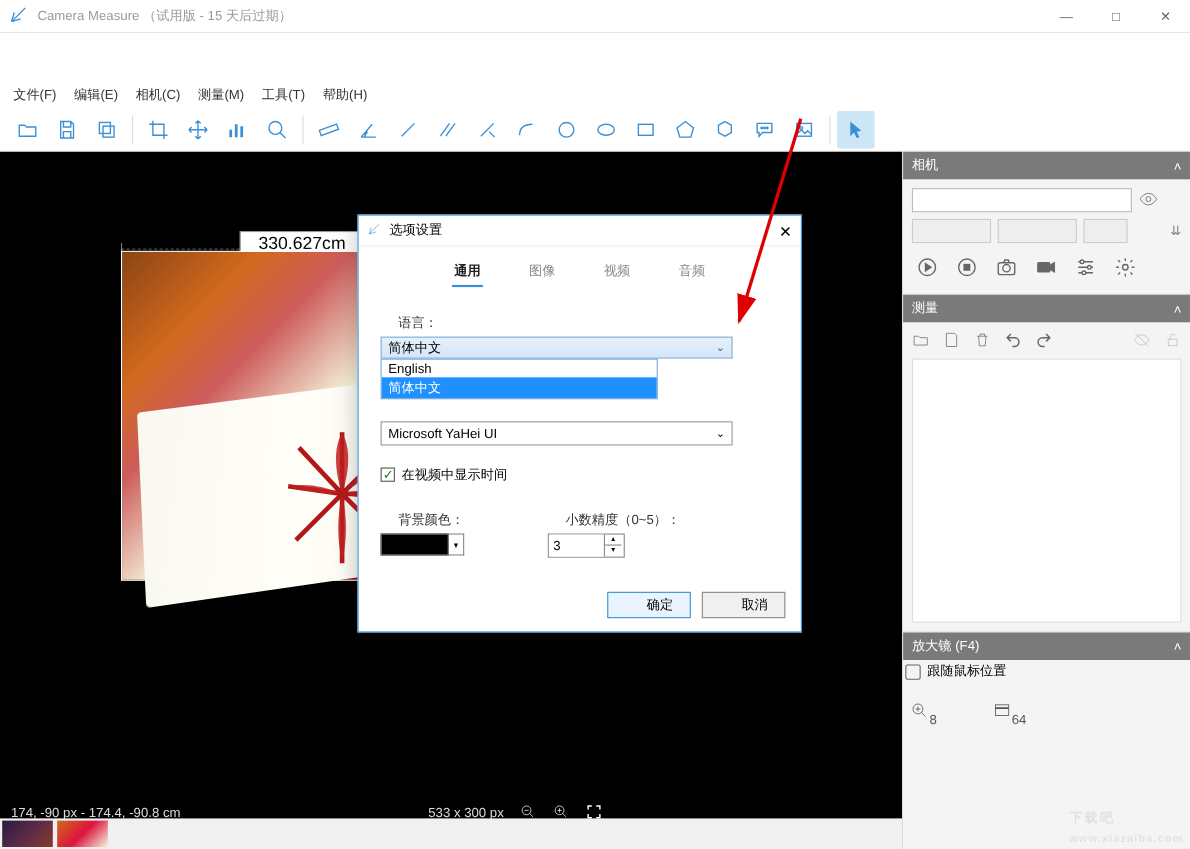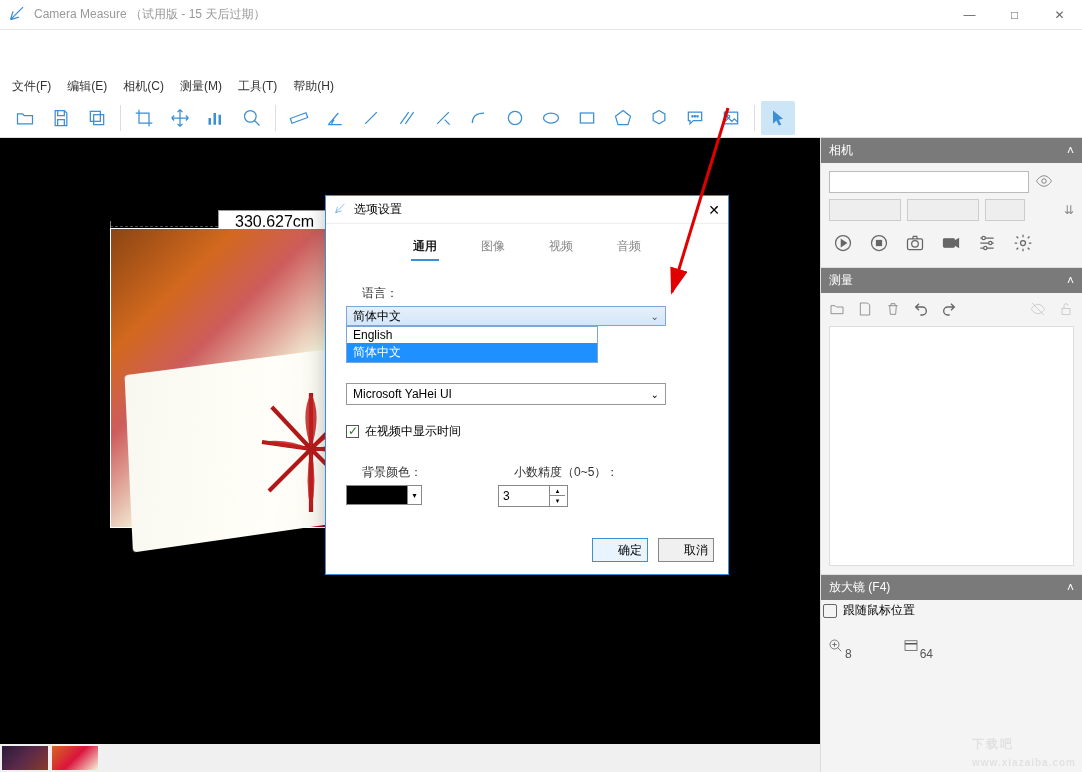--- a/index.html
+++ b/index.html
@@ -75,21 +75,21 @@
 .dlg-check { margin: 18px 0; display: flex; align-items: center; gap: 6px; }
 .dlg-row { display: flex; gap: 60px; align-items: flex-start; }
 .color-well { width: 62px; height: 20px; border: 1px solid #888; background: #000; display: inline-block; }
 .color-btn { width: 14px; height: 20px; border: 1px solid #888; border-left: none; display: inline-flex; align-items: center; justify-content: center; font-size: 8px; vertical-align: top; }
 .spinner { width: 70px; height: 22px; border: 1px solid #888; display: flex; }
 .spinner input { border: none; width: 50px; padding: 0 4px; }
 .spinner .btns { display: flex; flex-direction: column; }
 .spinner .btns div { width: 16px; height: 10px; border-left: 1px solid #888; font-size: 7px; text-align: center; line-height: 9px; }
 .spinner .btns div:first-child { border-bottom: 1px solid #888; }
 .dlg-buttons { position: absolute; bottom: 12px; right: 14px; display: flex; gap: 10px; }
-.dlg-buttons button { width: 56px; height: 24px; border: 1px solid #888; background: #f0f0f0; padding-left: 20px; }
+.dlg-buttons button { width: 76px; height: 24px; border: 1px solid #888; background: #f0f0f0; padding-left: 20px; }
 .dlg-buttons button.primary { border: 1px solid #3b8fd4; background: #eaf4ff; }
 
 .red-arrow { position: absolute; z-index: 30; pointer-events: none; }
 
 .icon-svg { width: 20px; height: 20px; stroke: currentColor; fill: none; stroke-width: 1.5; }
 .icon-svg-fill { width: 20px; height: 20px; fill: currentColor; }
 
 .watermark { position: absolute; right: 6px; bottom: 4px; color: rgba(0,0,0,0.08); font-size: 38px; font-weight: bold; letter-spacing: 2px; pointer-events: none; }
 .watermark .sub { font-size: 10px; display:block; text-align:right; letter-spacing:1px; }
 </style>
@@ -242,20 +242,37 @@
     <div class="measure-tick" style="left:110px"></div>
     <div class="measure-tick" style="left:642px"></div>
     <div class="image-holder">
       <div class="page"></div>
       <svg class="leaf" viewBox="0 0 100 100">
         <path d="M50 50 L50 10 M50 50 L80 20 M50 50 L90 50 M50 50 L80 80 M50 50 L50 95 M50 50 L20 80 M50 50 L15 45 M50 50 L22 20" stroke="#b01818" stroke-width="3" fill="none"></path>
         <path d="M50 10 Q58 25 50 50 Q42 25 50 10 M80 20 Q70 38 50 50 Q68 30 80 20 M90 50 Q70 55 50 50 Q70 45 90 50 M80 80 Q65 68 50 50 Q70 65 80 80 M50 95 Q45 72 50 50 Q55 72 50 95 M20 80 Q35 65 50 50 Q32 68 20 80 M15 45 Q32 50 50 50 Q32 42 15 45 M22 20 Q38 35 50 50 Q33 30 22 20" fill="#c22020" opacity="0.85"></path>
       </svg>
     </div>
 
+    <div class="status-bar">
+      <span>174, -90 px - 174.4, -90.8 cm</span>
+      <div class="right">
+        <span>533 x 300 px</span>
+        <span class="icon"><svg width="16" height="16" viewBox="0 0 24 24" stroke="currentColor" fill="none">
+              <circle cx="10" cy="10" r="6"></circle>
+              <path d="M14 14l5 5 M7 10h6"></path>
+            </svg></span>
+        <span class="icon"><svg width="16" height="16" viewBox="0 0 24 24" stroke="currentColor" fill="none">
+              <circle cx="10" cy="10" r="6"></circle>
+              <path d="M14 14l5 5 M7 10h6 M10 7v6"></path>
+            </svg></span>
+        <span class="icon"><svg width="16" height="16" viewBox="0 0 24 24" stroke="currentColor" fill="none" stroke-width="2">
+              <path d="M4 9V4h5 M20 9V4h-5 M4 15v5h5 M20 15v5h-5"></path>
+            </svg></span>
+      </div>
+    </div>
   </div>
 
   <div class="sidebar">
     <div class="panel">
       <div class="panel-header">
         <span>相机</span>
         <span class="chev">˄</span>
       </div>
       <div class="panel-body">
         <div class="cam-row">

